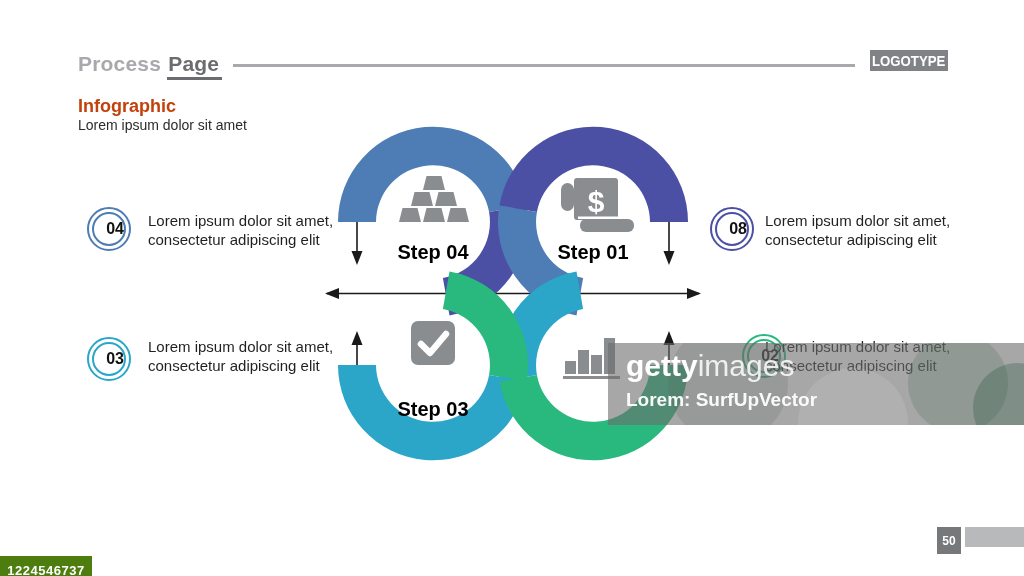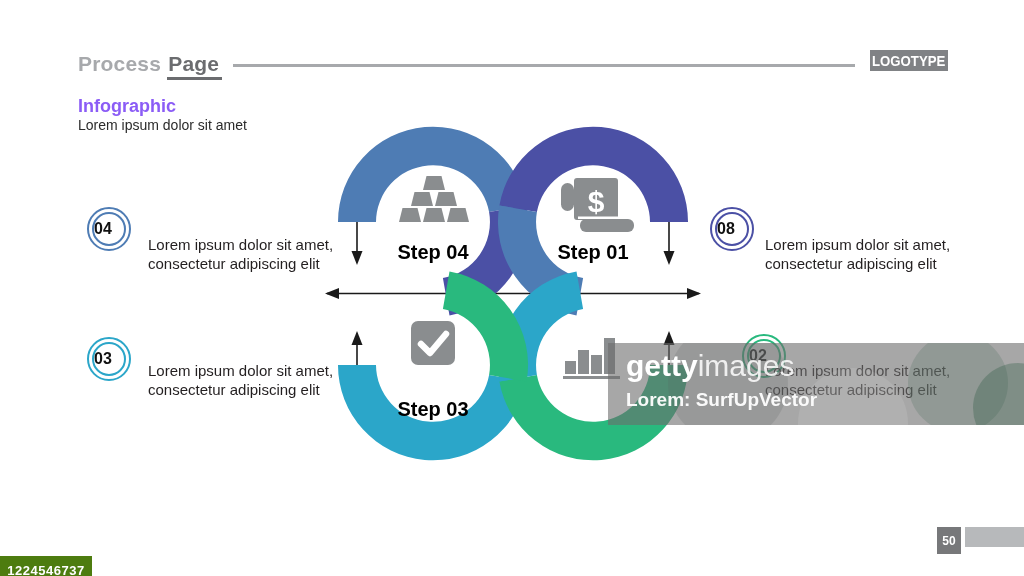--- a/index.html
+++ b/index.html
@@ -8,30 +8,30 @@
   .abs{position:absolute;}
   
   .brand{left:78px;top:45px;font-size:21px;font-weight:800;letter-spacing:.2px;}
   .brand .lt{color:#a7a9ac;}
   .brand .dk{color:#6b6c6f;border-bottom:3px solid #6b6c6f;padding:0 3px 1px 1px;display:inline-block;margin-top:7px;}
   .rule{left:233px;top:64px;width:622px;height:2.5px;background:#a7a9ac;}
   .logobox{left:870px;top:50px;width:78px;height:21px;background:#808285;color:#fff;
            display:flex;align-items:center;justify-content:center;}
   .logobox span{font-weight:700;font-size:15px;transform:scaleX(.88);letter-spacing:0;}
   
-  .heading{left:78px;top:96px;font-size:18px;font-weight:800;color:#8b5cf6;}
+  .heading{left:78px;top:96px;font-size:18px;font-weight:800;color:#c2410c;}
   .subtitle{left:78px;top:117px;font-size:14px;color:#2b2b2b;}
   
   .steplabel{width:140px;text-align:center;font-size:20px;font-weight:800;color:#000;}
   
   .badge{width:40px;height:40px;border-radius:50%;border:2px solid #888;
          display:flex;align-items:center;justify-content:center;}
   .badge .inner{width:30px;height:30px;border-radius:50%;border:2px solid #888;
-         display:flex;align-items:center;justify-content:flex-start;font-size:16px;font-weight:800;color:#111;}
-  .sidetext{font-size:15px;color:#231f20;line-height:19px;margin-top:24px;}
+         display:flex;align-items:center;justify-content:flex-end;font-size:16px;font-weight:800;color:#111;}
+  .sidetext{font-size:15px;color:#231f20;line-height:19px;}
   
   .wm{left:608px;top:343px;width:416px;height:82px;background:rgba(108,108,108,.60);overflow:hidden;}
   .wm .blob{position:absolute;border-radius:50%;}
   .wm-brand{position:absolute;left:18px;top:6px;font-size:30px;color:#fff;}
   .wm-brand .b{font-weight:700;}
   .wm-brand .l{font-weight:400;opacity:.85;}
   .wm-credit{position:absolute;left:18px;top:46px;font-size:19px;font-weight:700;color:#fff;opacity:.95;}
   
   .idbar{left:0;top:546px;width:92px;height:28px;background:#4d7c0f;color:#fff;
          font-size:13px;font-weight:700;display:flex;align-items:center;justify-content:center;letter-spacing:.5px;margin-top:10px;}

